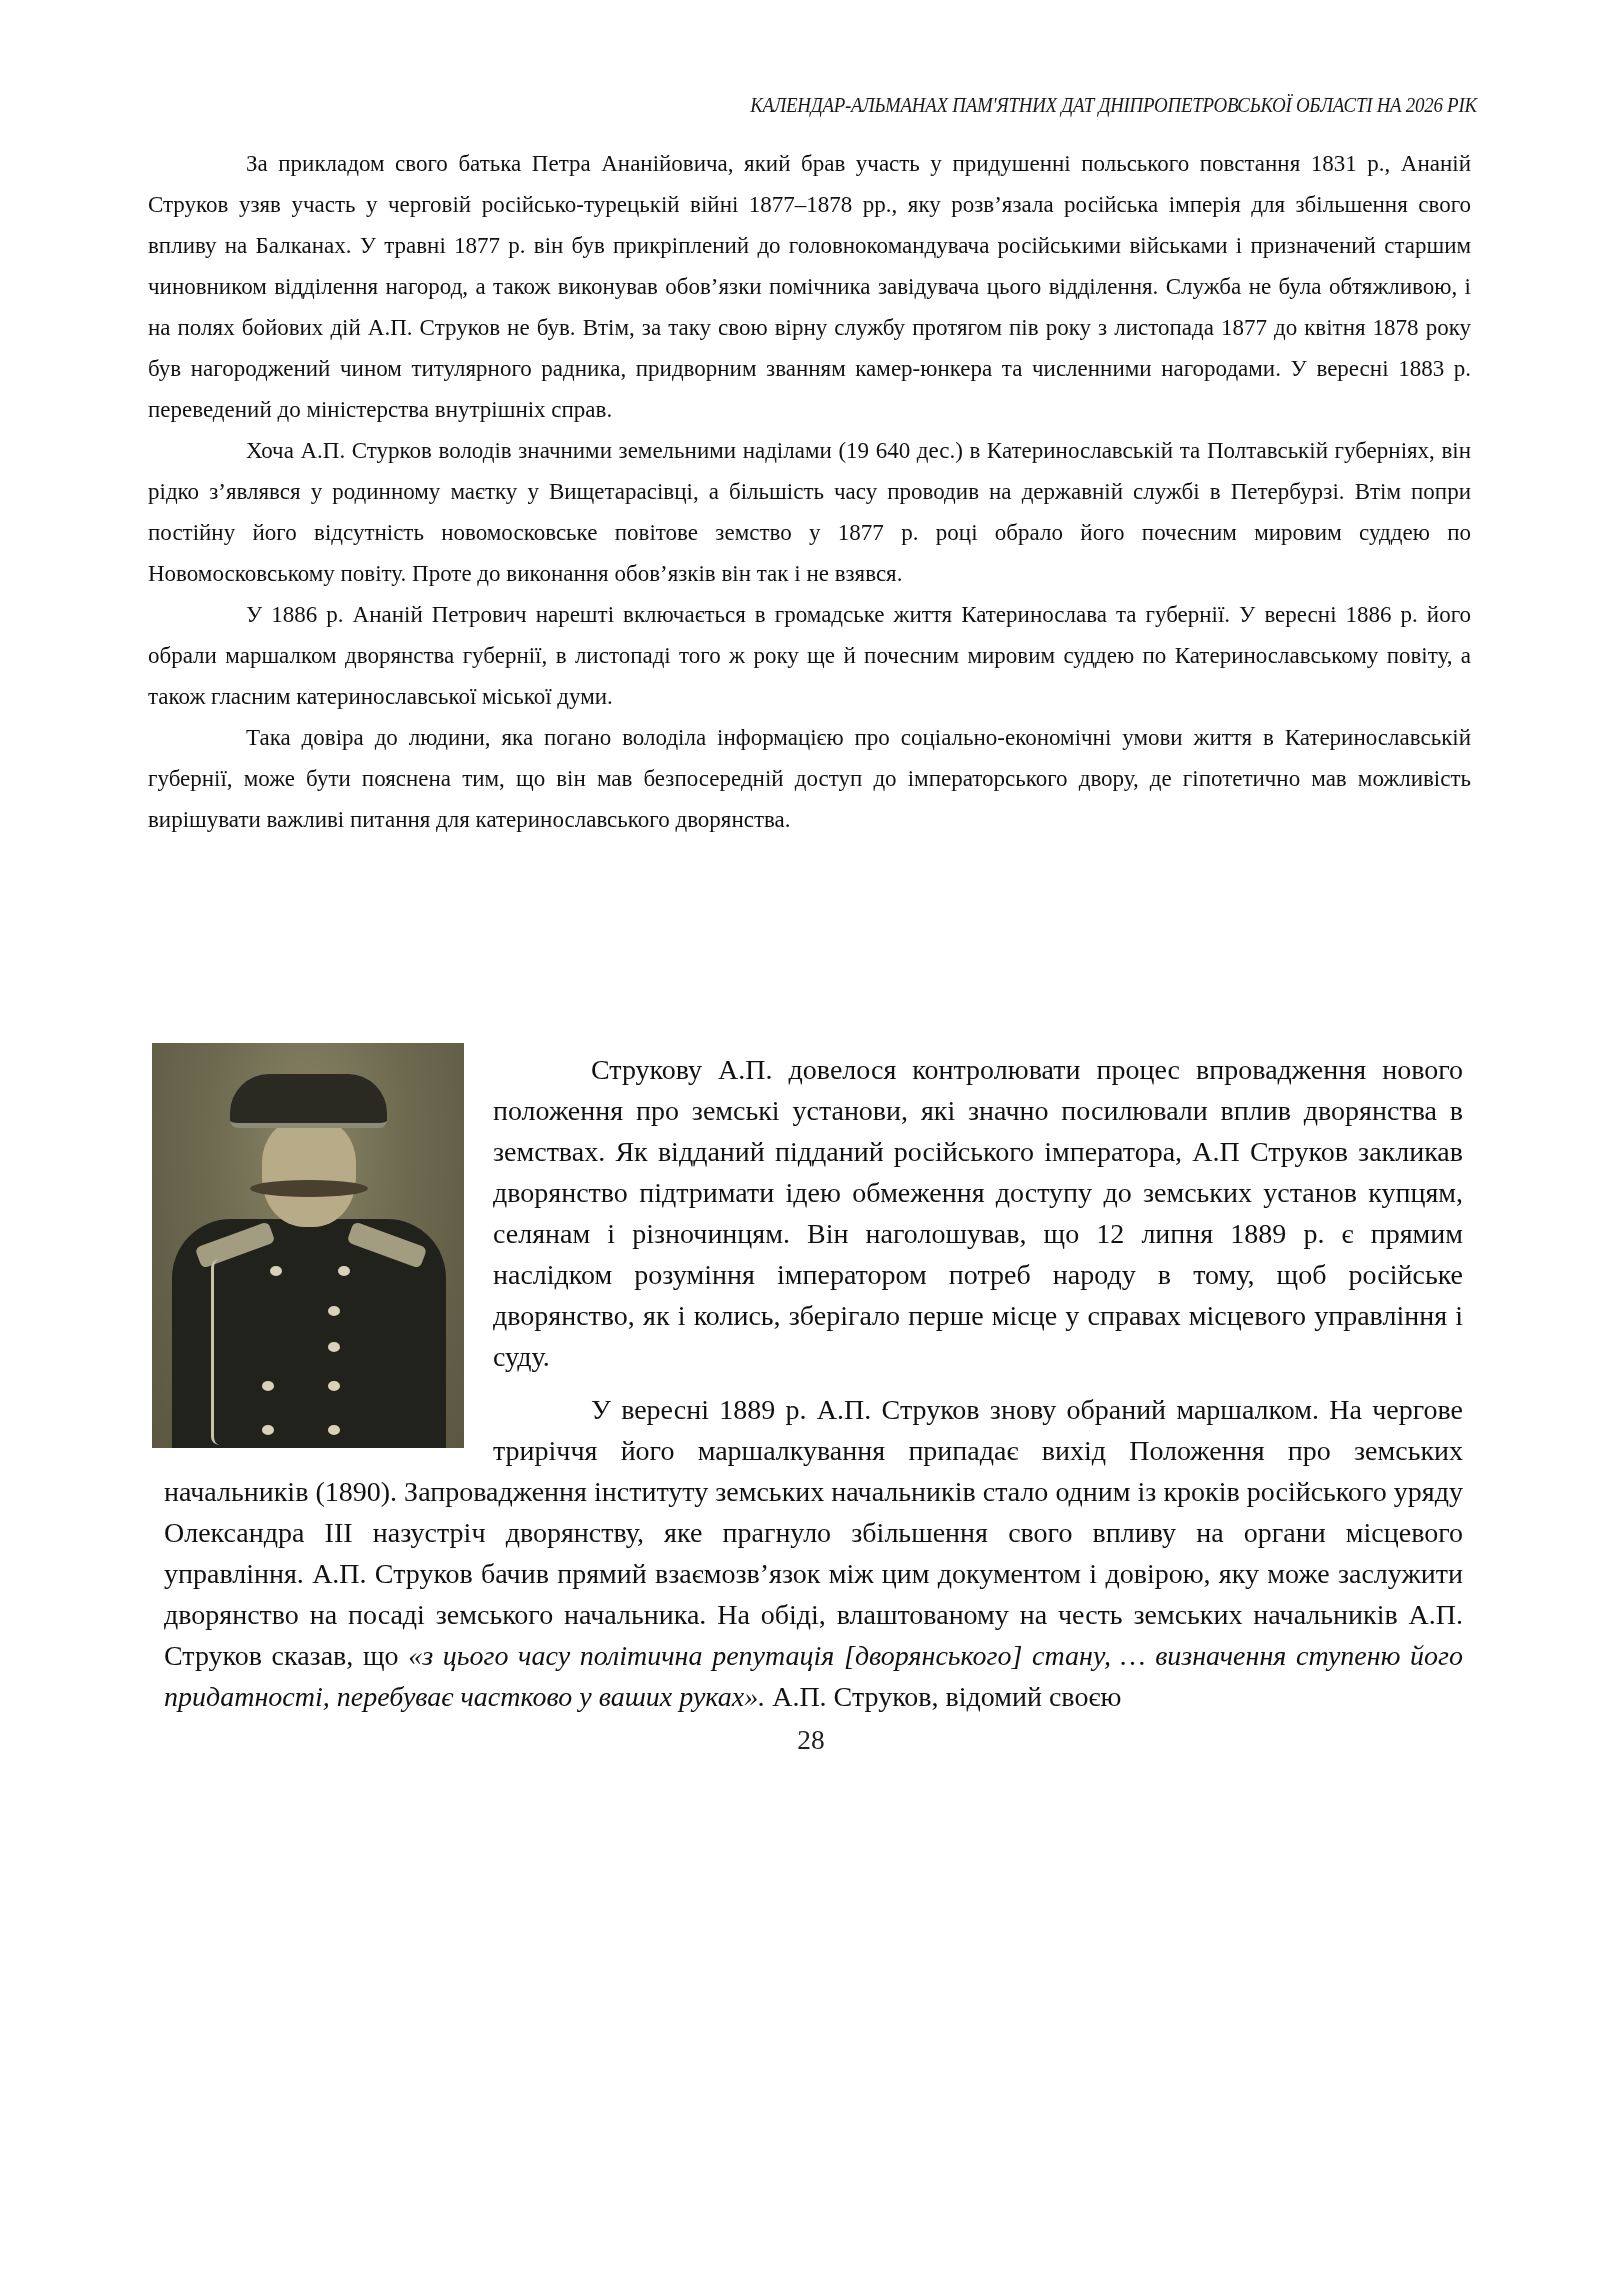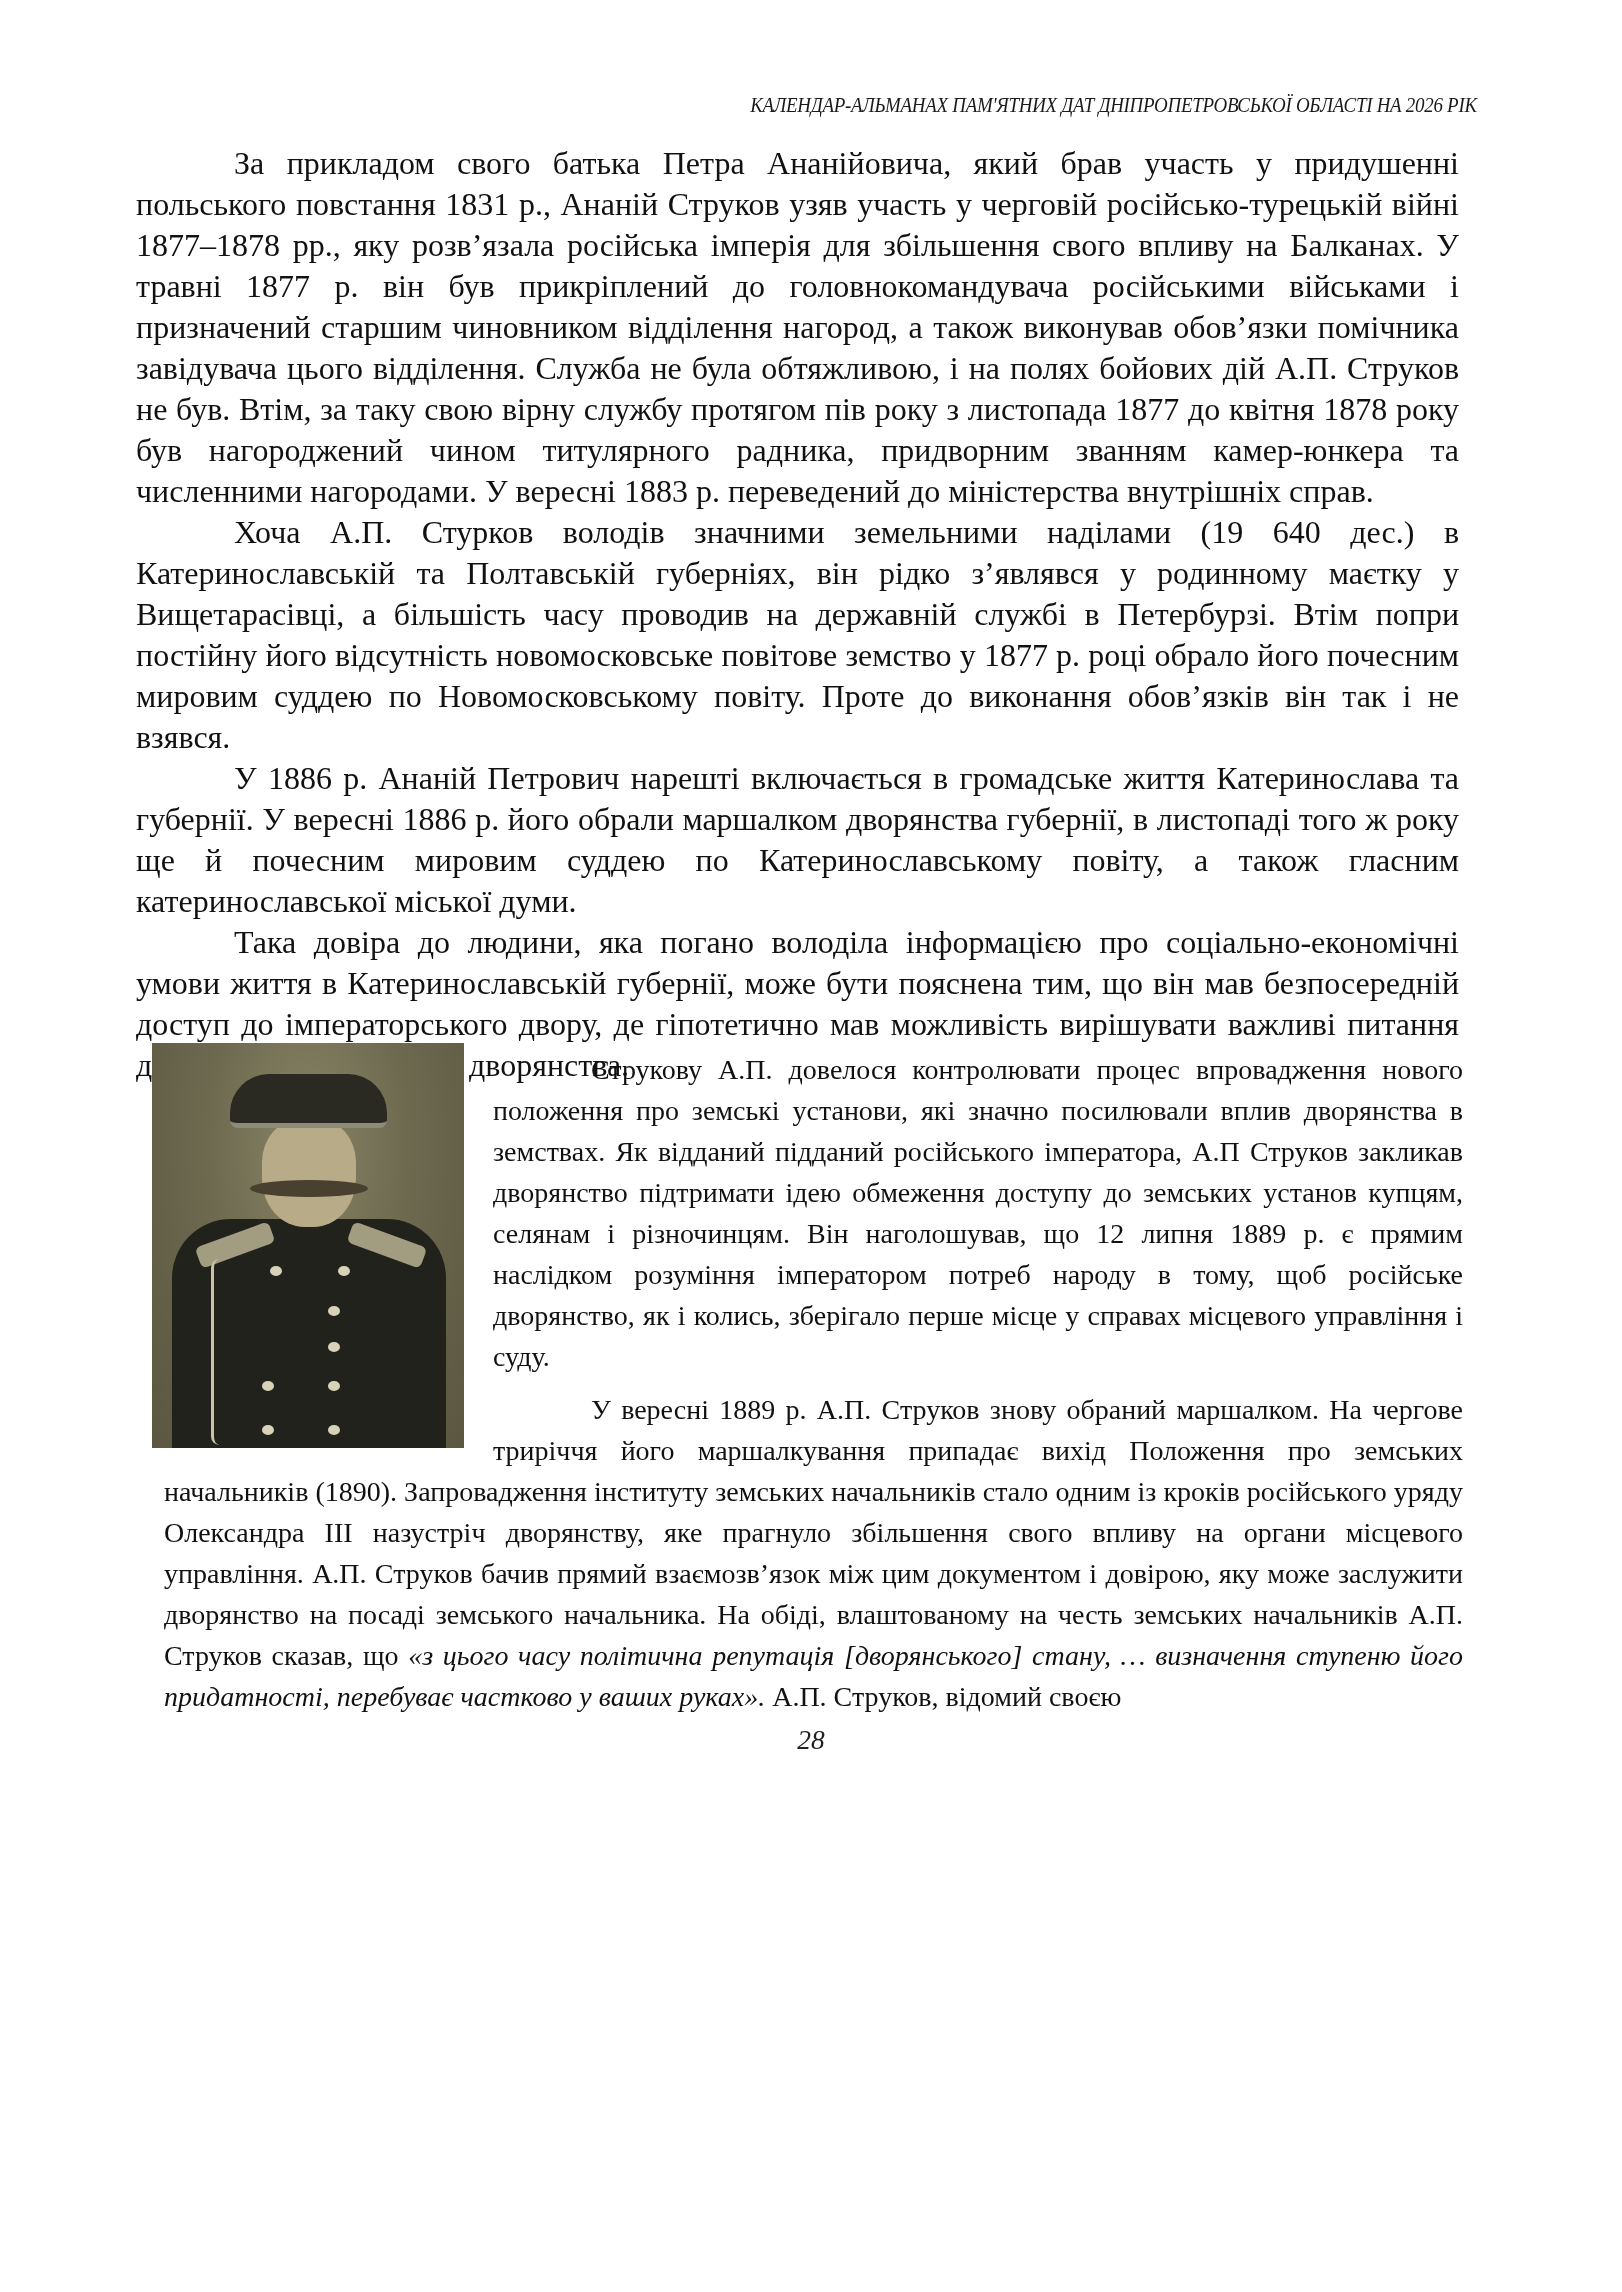--- a/index.html
+++ b/index.html
@@ -4,22 +4,22 @@
 <style>
   html, body { margin: 0; padding: 0; background: #ffffff; }
   body { width: 1622px; height: 2293px; position: relative; overflow: hidden;
          font-family: "Liberation Serif", "DejaVu Serif", serif; color: #111111; }
   .running-header {
     position: absolute; top: 94px; right: 145px;
     font-style: italic; font-size: 20.6px; letter-spacing: -0.3px; color: #1a1a1a;
     transform: scaleX(0.92); transform-origin: right center; white-space: nowrap;
   }
   .text-block {
-    position: absolute; left: 136px; width: 1323px;
-    font-size: 32px; line-height: 41px; text-align: justify; hyphens: manual;
+    position: absolute; left: 148px; width: 1323px;
+    font-size: 23px; line-height: 41px; text-align: justify; hyphens: manual;
   }
   .text-block p { margin: 0; text-indent: 98px; }
   .wrap-block { position: absolute; left: 152px; top: 1037px; width: 1323px;
                 font-size: 28px; line-height: 41px; text-align: justify; }
   .wrap-block p { margin: 12px; text-indent: 98px; }
   .portrait {
     float: left; width: 312px; height: 405px; margin: 5.9px 29px 9.8px 0;
     background: radial-gradient(ellipse at 50% 25%, #8a8466 0%, #6d6a50 45%, #5a5640 100%);
     position: relative; overflow: hidden;
   }
@@ -32,21 +32,21 @@
   .portrait .coat { position: absolute; left: 19.6px; top: 176px; width: 274px; height: 235px;
     background: #22221c; border-radius: 59px 59px 0 0; }
   .portrait .epaulet-l { position: absolute; left: 44px; top: 191px; width: 78px; height: 21.6px;
     background: #a29c80; transform: rotate(-20deg); border-radius: 5.9px; }
   .portrait .epaulet-r { position: absolute; left: 196px; top: 191px; width: 78px; height: 21.6px;
     background: #a29c80; transform: rotate(20deg); border-radius: 5.9px; }
   .portrait .aiguillette { position: absolute; left: 59px; top: 216px; width: 13.7px; height: 186px;
     border-left: 3.9px solid #c9c2a6; border-radius: 19.6px; }
   .portrait .btn { position: absolute; width: 11.8px; height: 9.8px; background: #d8d2b8; border-radius: 50%; }
   .page-number { position: absolute; top: 1725px; left: 0; width: 1622px; text-align: center;
-    font-size: 27.4px; color: #222; font-style: italic; }
+    font-size: 27.4px; color: #222; }
   em { font-style: italic; }
 </style>
 </head>
 <body>
 
 <div class="running-header">КАЛЕНДАР-АЛЬМАНАХ ПАМ'ЯТНИХ ДАТ ДНІПРОПЕТРОВСЬКОЇ ОБЛАСТІ НА 2026 РІК</div>
 
 <div class="text-block" style="top:143px;">
   <p>За прикладом свого батька Петра Ананійовича, який брав участь у придушенні польського повстання 1831 р., Ананій Струков узяв участь у черговій російсько-турецькій війні 1877–1878 рр., яку розв’язала російська імперія для збільшення свого впливу на Балканах. У травні 1877 р. він був прикріплений до головнокомандувача російськими військами і призначений старшим чиновником відділення нагород, а також виконував обов’язки помічника завідувача цього відділення. Служба не була обтяжливою, і на полях бойових дій А.П. Струков не був. Втім, за таку свою вірну службу протягом пів року з листопада 1877 до квітня 1878 року був нагороджений чином титулярного радника, придворним званням камер-юнкера та численними нагородами. У вересні 1883 р. переведений до міністерства внутрішніх справ.</p>
   <p>Хоча А.П. Стурков володів значними земельними наділами (19 640 дес.) в Катеринославській та Полтавській губерніях, він рідко з’являвся у родинному маєтку у Вищетарасівці, а більшість часу проводив на державній службі в Петербурзі. Втім попри постійну його відсутність новомосковське повітове земство у 1877 р. році обрало його почесним мировим суддею по Новомосковському повіту. Проте до виконання обов’язків він так і не взявся.</p>

